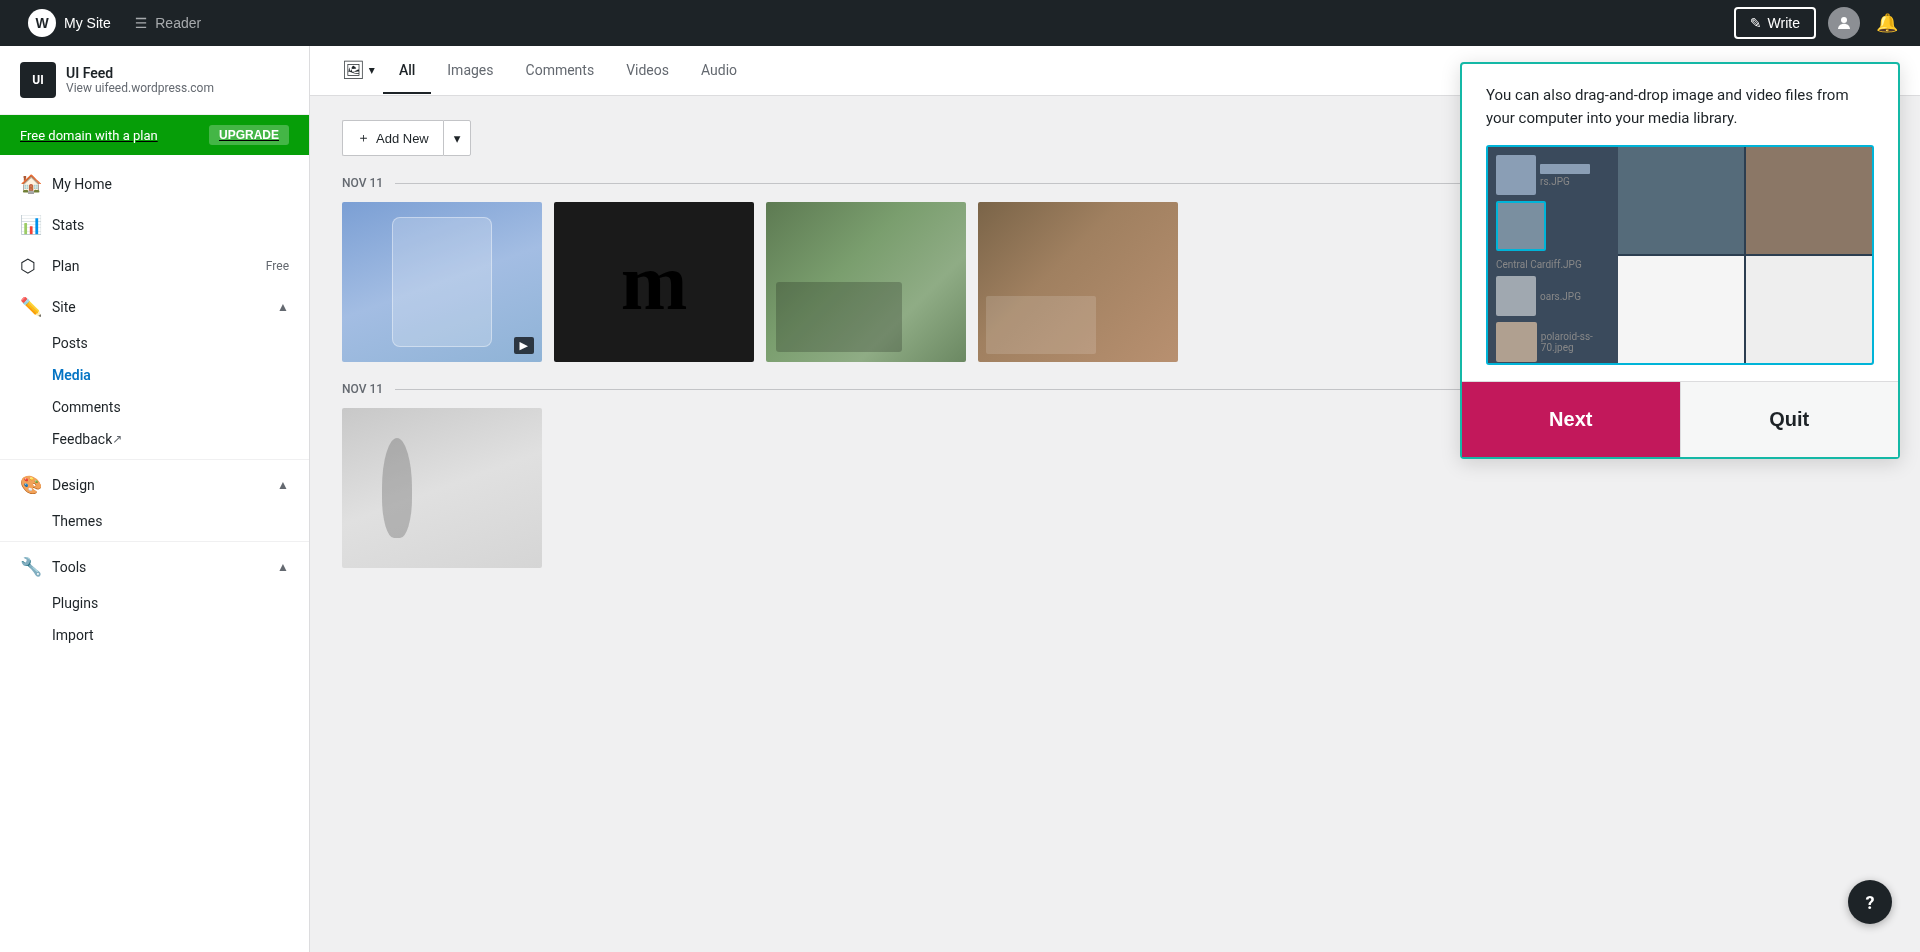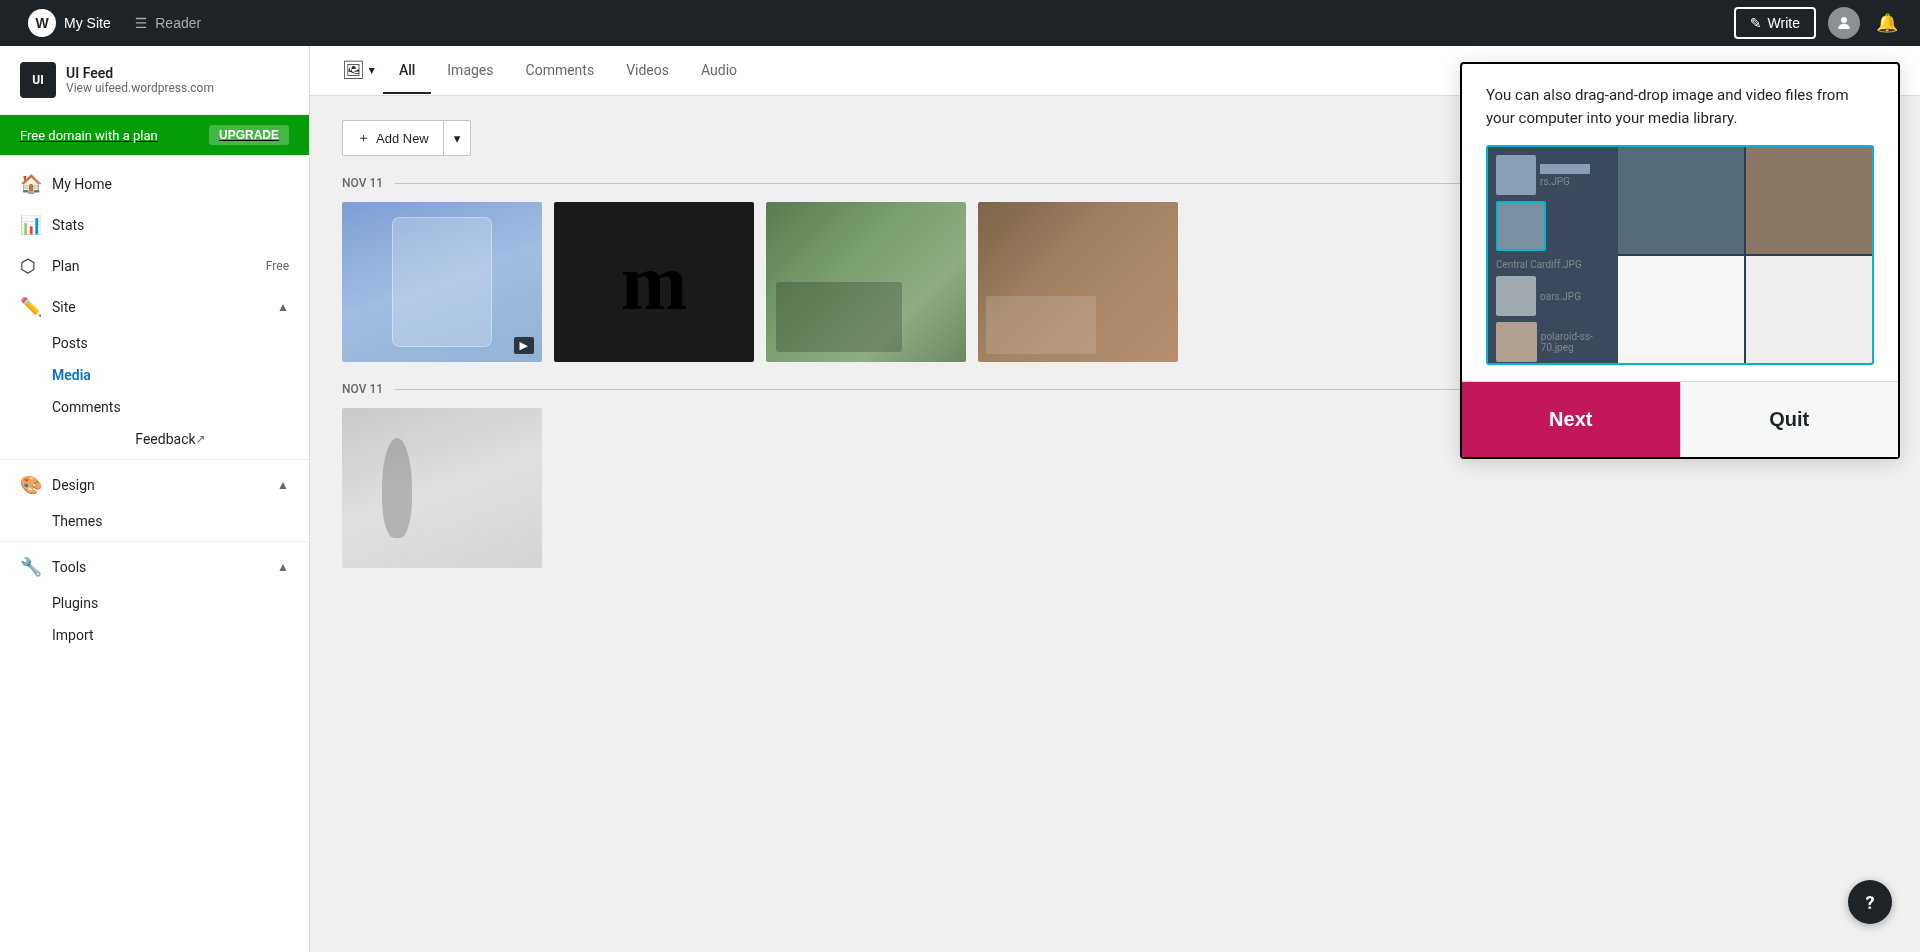--- a/index.html
+++ b/index.html
@@ -213,21 +213,21 @@
       position: absolute; bottom: 8px; right: 8px;
       background: rgba(0,0,0,0.7); color: #fff;
       padding: 2px 6px; font-size: 11px; border-radius: 2px;
     }
     .popover {
       position: fixed;
       top: 62px;
       right: 20px;
       width: 440px;
       background: #fff;
-      border: 2px solid #000000;
+      border: 2px solid #14b8a6;
       border-radius: 4px;
       z-index: 300;
       pointer-events: all;
       box-shadow: 0 4px 20px rgba(0,0,0,0.15);
     }
     .popover-text {
       padding: 20px 24px 16px;
       font-size: 15px; color: #1d2327; line-height: 1.5;
     }
     .popover-image {
@@ -382,21 +382,21 @@
       <div class="nav-sub">
         <div class="nav-sub-item">
           <span>Posts</span>
         </div>
         <div class="nav-sub-item active">
           <span>Media</span>
         </div>
         <div class="nav-sub-item">
           <span>Comments</span>
         </div>
-        <div class="nav-sub-item" style="display:flex;align-items:center;justify-content:center;">
+        <div class="nav-sub-item" style="display:flex;align-items:center;justify-content:flex-start;">
           <span>Feedback</span>
           <span style="font-size:12px;color:#646970;">↗</span>
         </div>
       </div>
 
       <div class="nav-section-divider"></div>
 
       <div class="nav-item">
         <span class="nav-icon">🎨</span>
         <span class="nav-item-label">Design</span>

